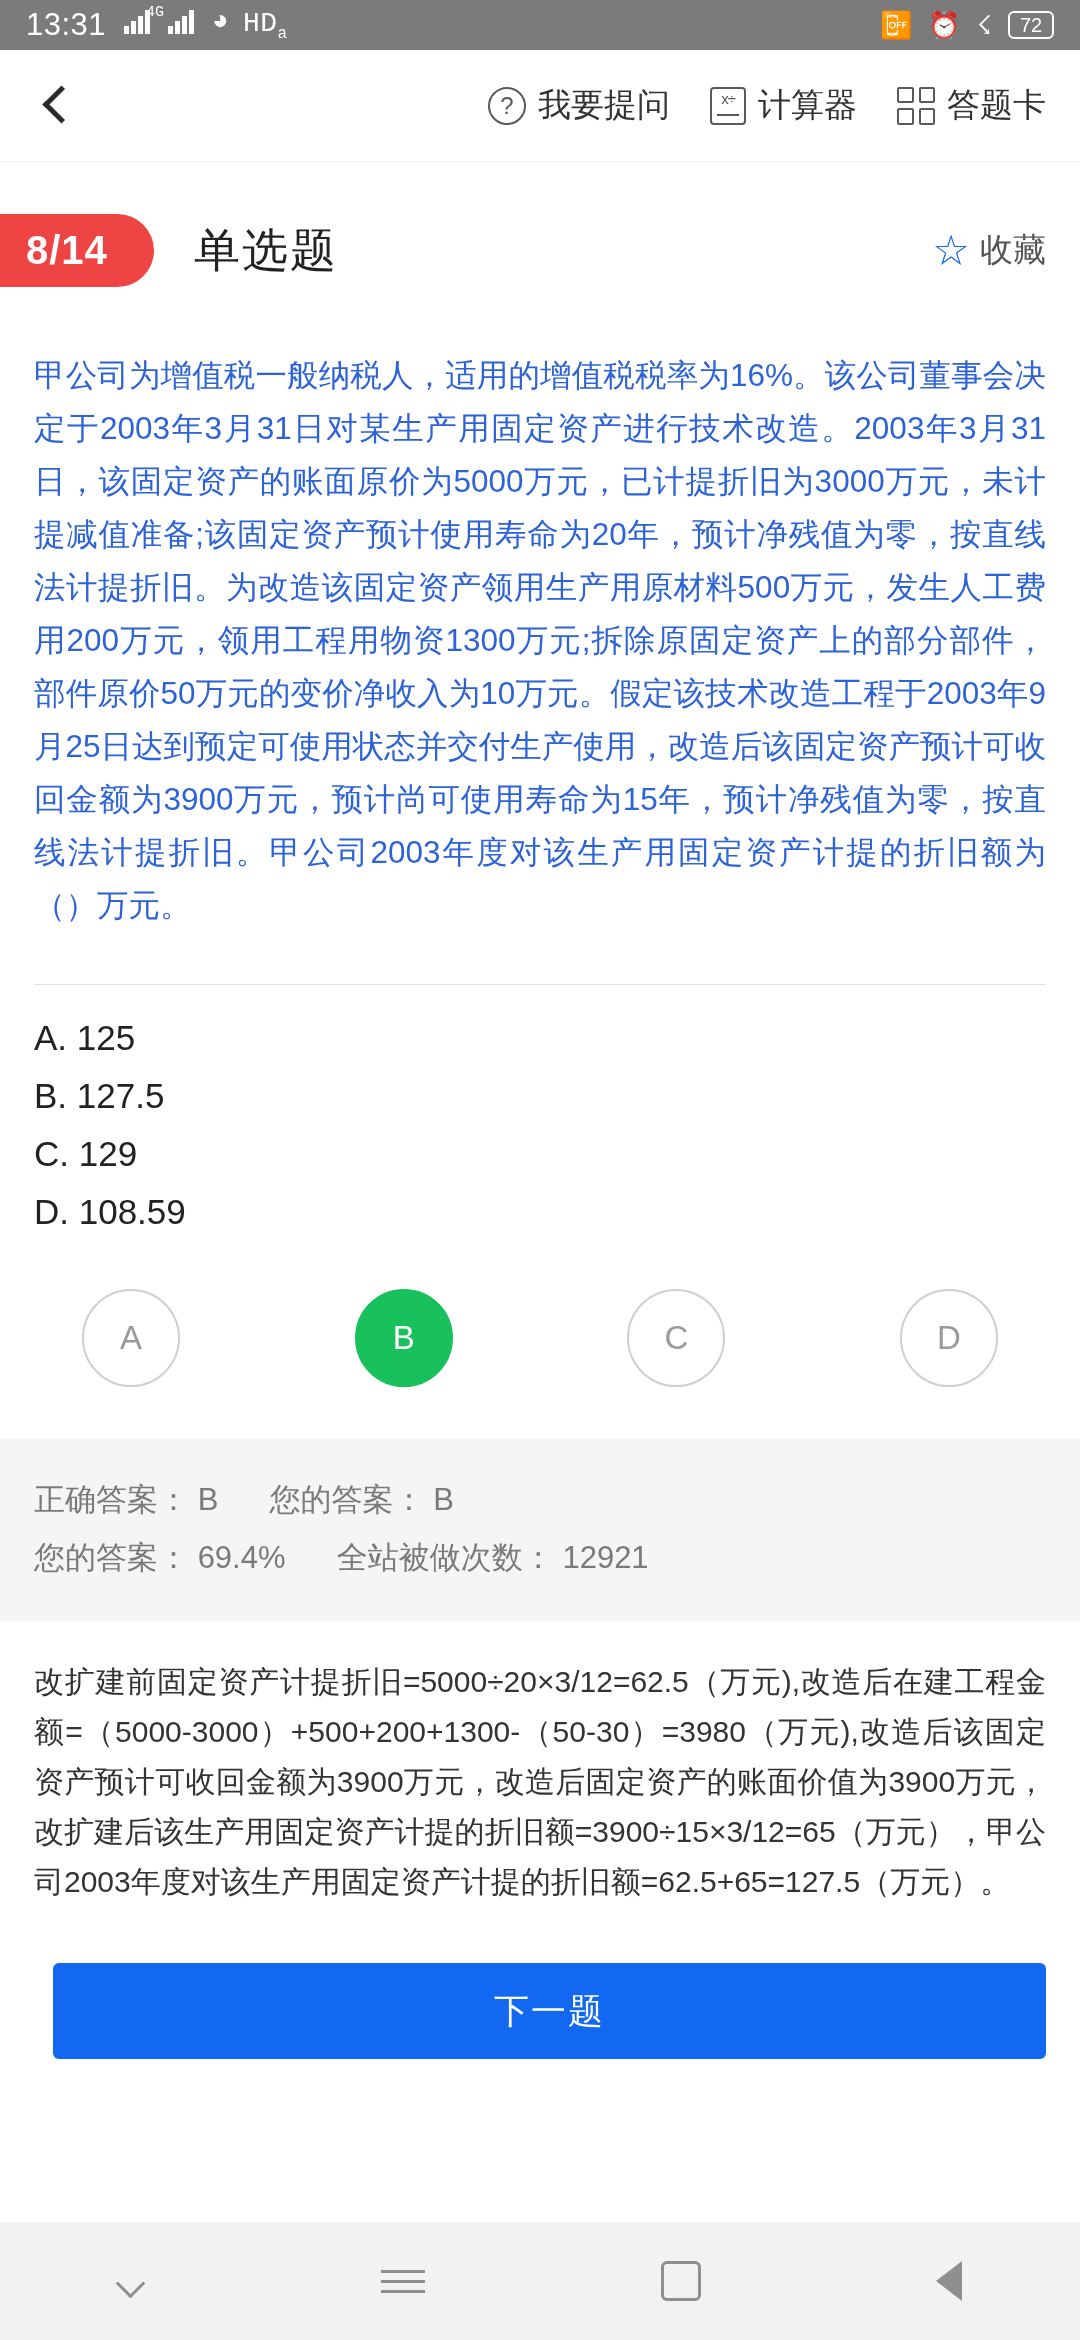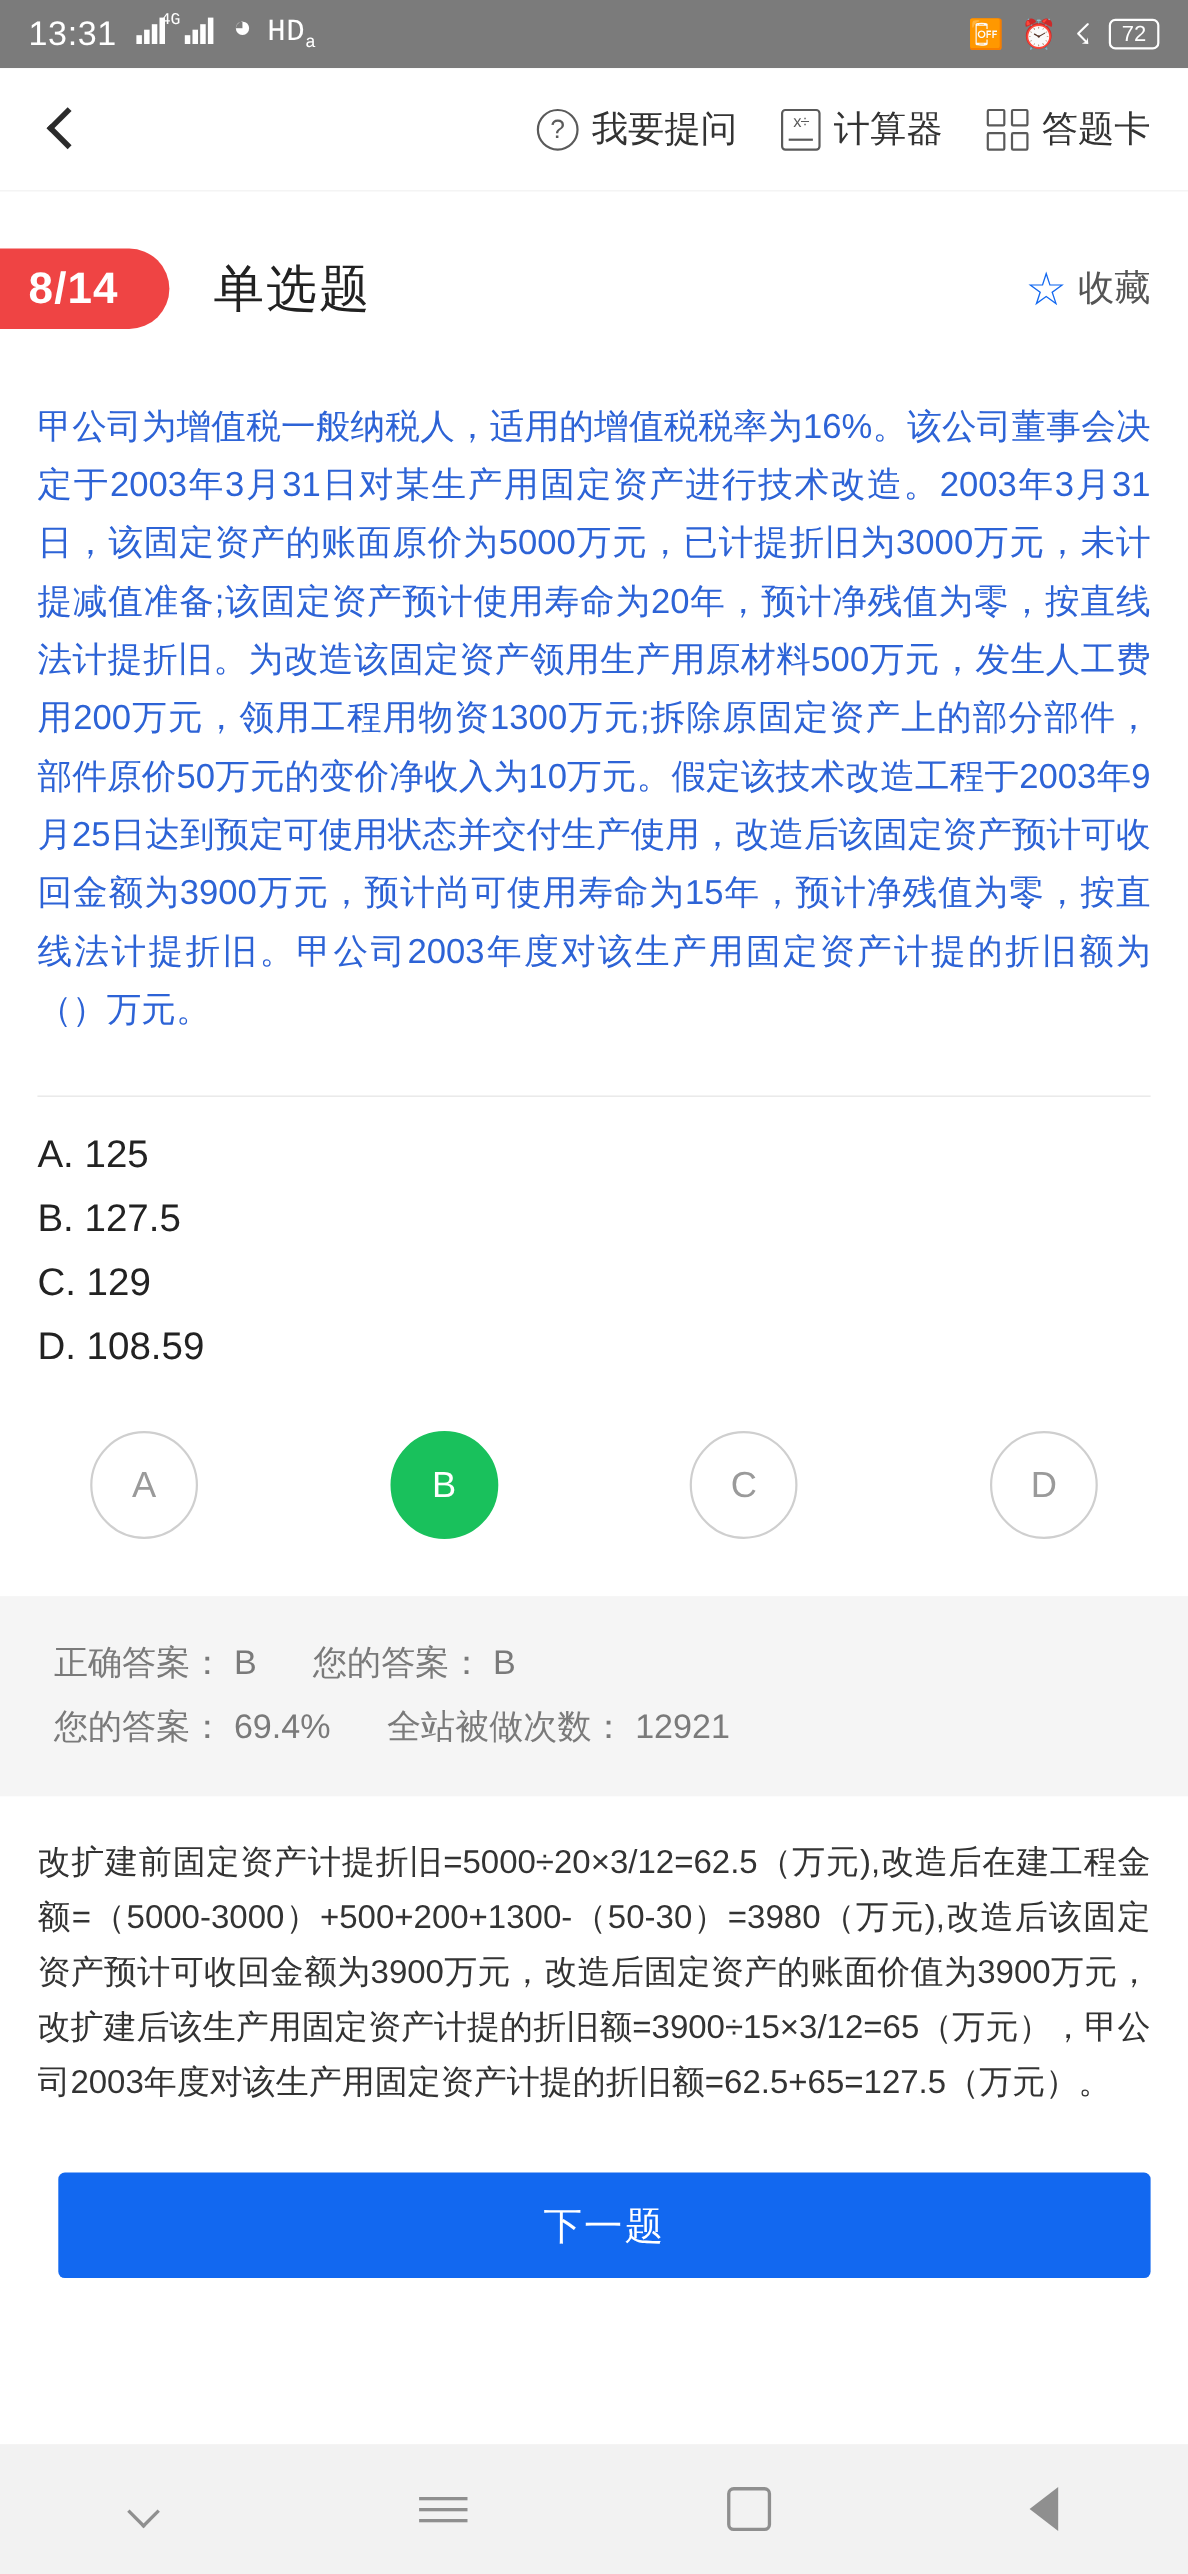--- a/index.html
+++ b/index.html
@@ -6,21 +6,21 @@
   html, body {
     width: 1080px;
     height: 2340px;
     background: #ffffff;
     font-family: "Liberation Sans", "DejaVu Sans", sans-serif;
     overflow: hidden;
   }
 
   
   .statusbar {
-    height: 62px;
+    height: 50px;
     background: #7b7b7b;
     color: #ffffff;
     display: flex;
     align-items: center;
     padding: 0 26px;
     font-size: 30px;
   }
   .statusbar .time { font-size: 31px; letter-spacing: .5px; }
   .statusbar .left-icons { display: flex; gap: 14px; margin-left: 18px; font-family: Liberation Mono, monospace; }
   .statusbar .spacer { flex: 1; }
@@ -138,21 +138,21 @@
     border: 2px solid #cfcfcf;
     color: #9a9a9a; font-size: 33px;
     display: flex; align-items: center; justify-content: center;
   }
   .bubble.sel { background: #19c15c; border-color: #19c15c; color: #fff; }
 
   
   .ansband {
     margin-top: 52px;
     background: #f5f5f5;
-    padding: 32px 34px 34px 49px;
+    padding: 32px 34px 34px 34px;
   }
   .ansrow { font-size: 31px; color: #7a7a7a; line-height: 58px; }
   .ansrow .gap { display: inline-block; width: 34px; }
 
   .explain {
     padding: 36px 34px 0 34px;
     font-size: 30px; color: #333;
     line-height: 50px; text-align: justify;
   }
 

